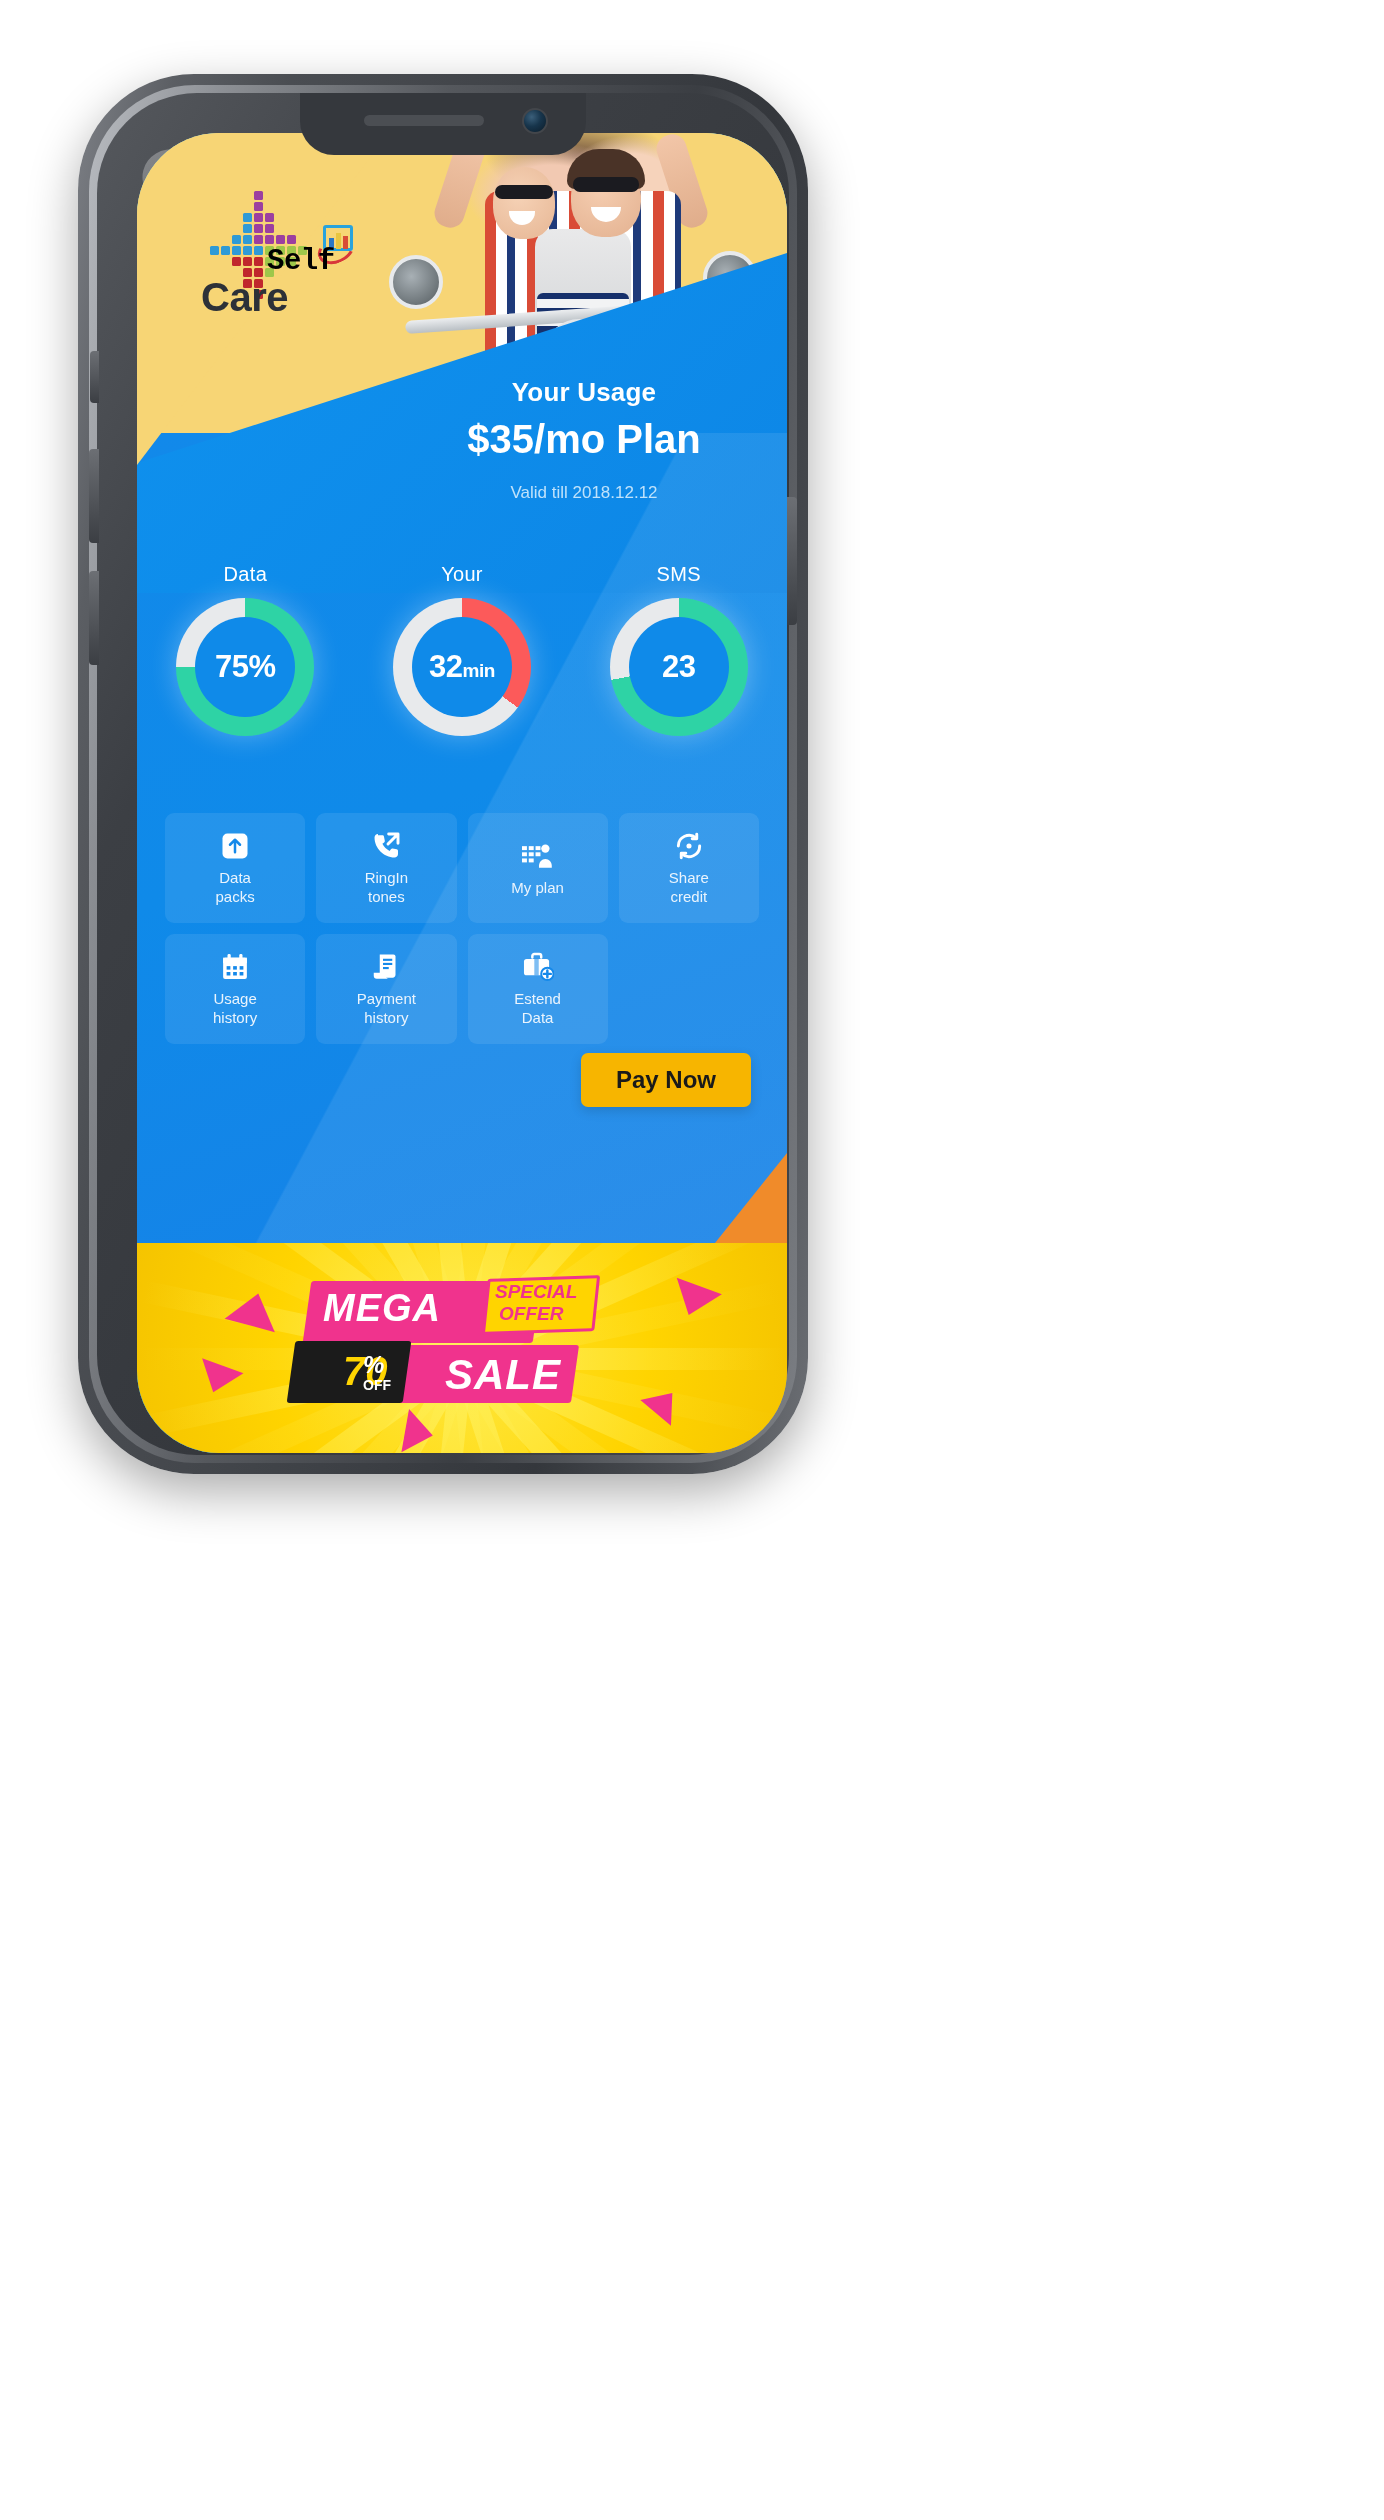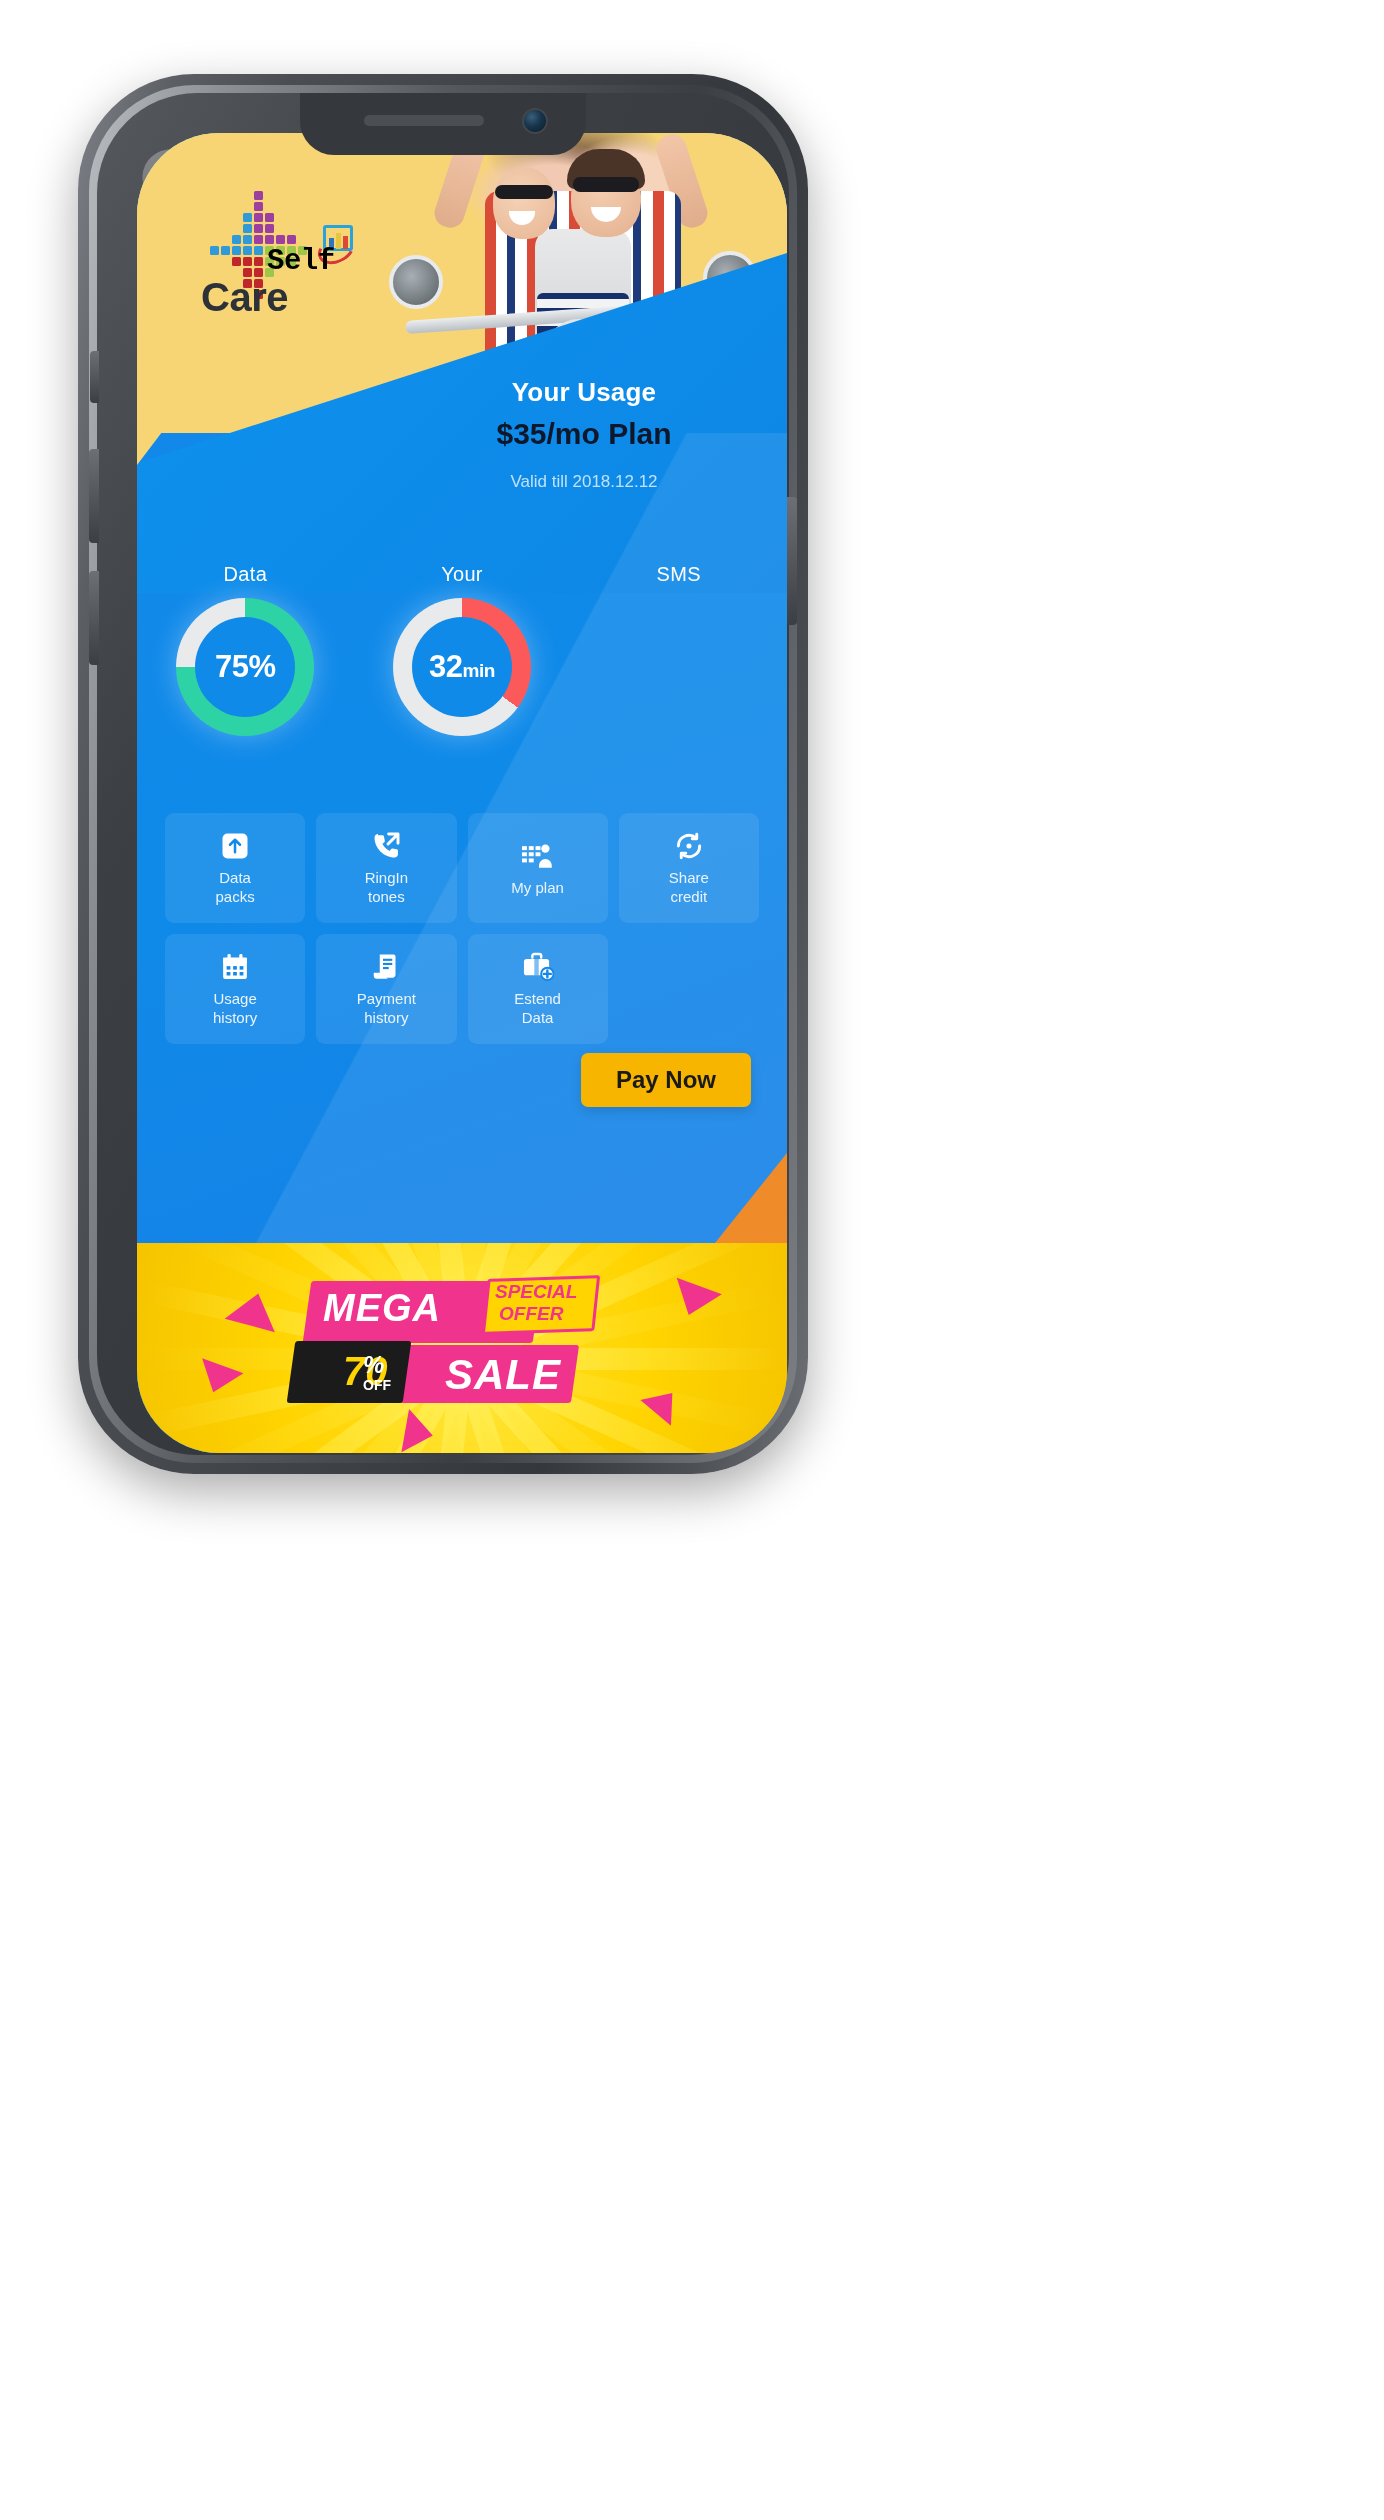--- a/index.html
+++ b/index.html
@@ -177,21 +177,21 @@
   .logo-mark .b3{ position:absolute; left:26px; top:11px; width:5px; height:13px; background:#d94b36;}
   .logo-mark .swoosh{
     position:absolute; left:0px; top:12px; width:38px; height:26px;
     border:3px solid #d8373a; border-radius:50%;
     transform:rotate(-24deg); border-top-color:transparent; border-right-color:transparent;
   }
 
   
   .usage-head{ position:absolute; right:38px; top:244px; width:330px; text-align:center; z-index:20; }
   .usage-title{ font-size:26px; font-weight:700; color:#ffffff; letter-spacing:.2px; }
-  .usage-plan{ font-size:30px; font-weight:700; color:#0f172a; margin-top:9px; }
+  .usage-plan{ font-size:40px; font-weight:700; color:#ffffff; margin-top:9px; }
   .usage-valid{ font-size:17px; color:#bfe2fb; margin-top:21px; }
 
   
   .donuts{ position:absolute; left:0; top:430px; width:650px; height:215px; z-index:20; display:flex; }
   .dcol{ flex:1; display:flex; flex-direction:column; align-items:center; }
   .dlabel{ font-size:20px; color:#ffffff; font-weight:400; margin-bottom:12px; letter-spacing:.3px; }
   .ring-wrap{ position:relative; width:138px; height:138px; }
   .ring{
     position:absolute; inset:0; border-radius:50%;
     filter:drop-shadow(0 0 14px rgba(255,255,255,.30));
@@ -382,20 +382,26 @@
                 <div class="dlabel">Your</div>
                 <div class="ring-wrap">
                   <div class="ring" style="background: conic-gradient(rgb(252, 90, 90) 0%, rgb(252, 90, 90) 35%, rgb(232, 234, 236) 35%, rgb(232, 234, 236) 100%);"></div>
                   <div class="ring-hole">
                     <div class="ring-val">32<span class="unit">min</span></div>
                   </div>
                 </div>
               </div>
               <div class="dcol">
                 <div class="dlabel">SMS</div>
+                <div class="ring-wrap">
+                  <div class="ring" style="background: conic-gradient(rgb(46, 211, 165) 0%, rgb(46, 211, 165) 72%, rgb(232, 234, 236) 72%, rgb(232, 234, 236) 100%);"></div>
+                  <div class="ring-hole">
+                    <div class="ring-val">23</div>
+                  </div>
+                </div>
               </div>
             </div>
 
           <div class="tiles" id="tiles">
               <div class="tile">
                 <div class="ic">
                   <svg width="30" height="30" viewBox="0 0 24 24">
                     <rect x="2" y="2" width="20" height="20" rx="4" fill="#ffffff"></rect>
                     <path d="M12 17V8M12 7l-4 4M12 7l4 4" stroke="#1589ea" stroke-width="2" stroke-linecap="round" stroke-linejoin="round" fill="none"></path>
                   </svg>

